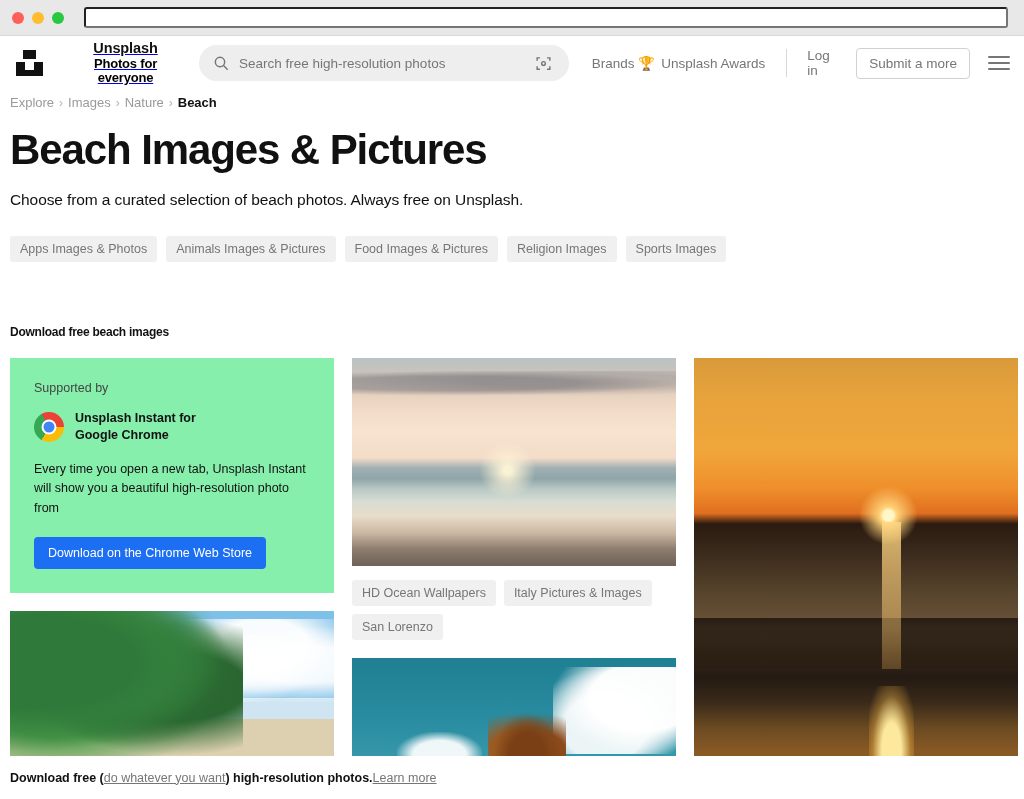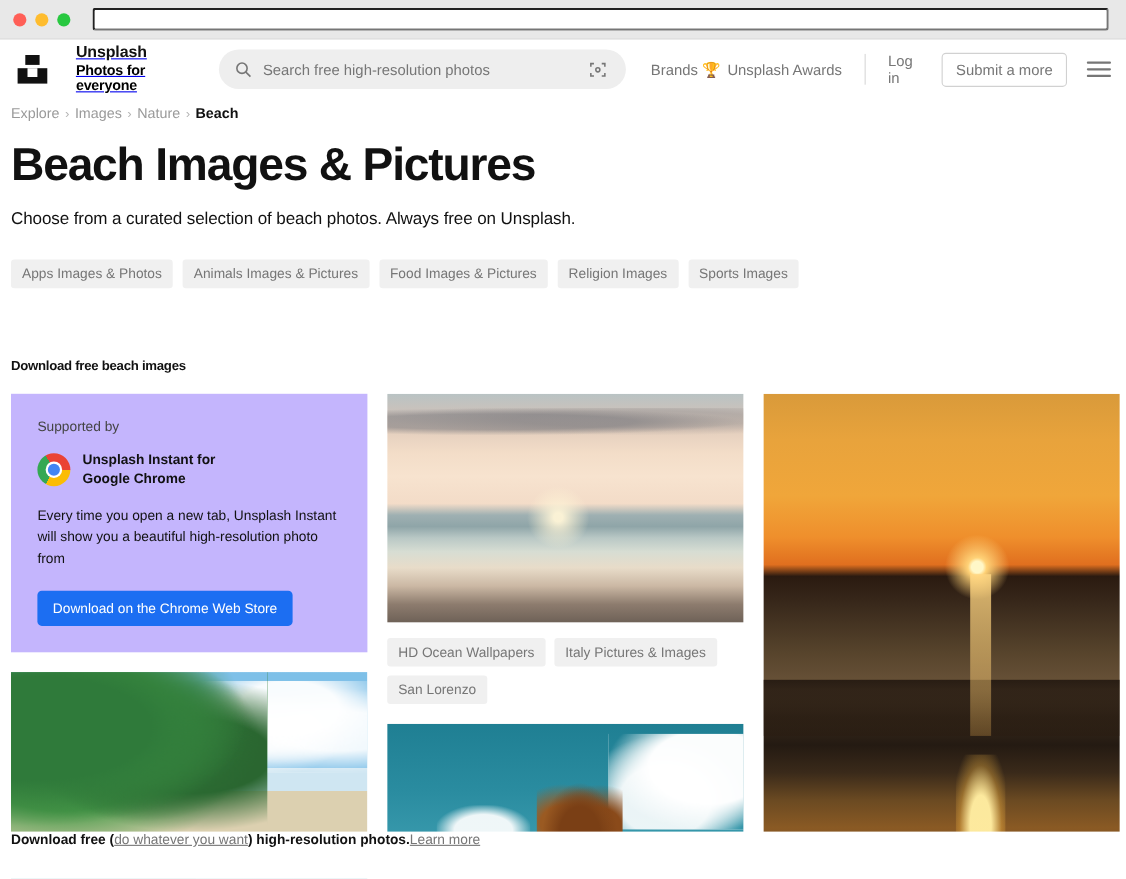--- a/index.html
+++ b/index.html
@@ -26,21 +26,21 @@
   }
 
   
   #page { background: #fff; height: 763px; position: relative; }
 
   
   #site-header {
     height: 54px; display: flex; align-items: center;
     padding: 0 14px 0 16px; gap: 0;
   }
-  #logo-block { display: flex; align-items: center; gap: 26px; }
+  #logo-block { display: flex; align-items: center; gap: 26px; text-align: center; }
   #logo-mark { width: 27px; height: 26px; position: relative; flex: none; }
   #logo-mark .cap {
     position: absolute; left: 7px; top: 0; width: 13px; height: 9px; background: #111;
   }
   #logo-mark .body {
     position: absolute; left: 0; top: 12px; width: 27px; height: 14px; background: #111;
   }
   #logo-mark .notch {
     position: absolute; left: 9px; top: 12px; width: 9px; height: 8px; background: #fff;
   }
@@ -114,21 +114,21 @@
     margin-top: 63px; letter-spacing: -0.25px;
   }
 
   
   #photo-grid {
     display: flex; gap: 18px; margin-top: 19px;
   }
   .grid-col { display: flex; flex-direction: column; gap: 18px; width: 324px; }
 
   #promo-card {
-    background: #c4b5fd; padding: 23px 24px 24px 24px; width: 324px;
+    background: #86efac; padding: 23px 24px 24px 24px; width: 324px;
   }
   #promo-supported { font-size: 12.5px; color: #444; }
   #promo-ext { display: flex; align-items: center; gap: 11px; margin-top: 15px; }
   #chrome-logo {
     width: 30px; height: 30px; border-radius: 50%; position: relative;
     flex: none; overflow: hidden;
     background:
       conic-gradient(from -30deg,
         #ea4335 0deg 120deg,
         #fbbc05 120deg 240deg,
@@ -247,21 +247,21 @@
     background: radial-gradient(ellipse at 50% 70%, rgba(255,236,160,0.98) 0 30%, rgba(255,190,70,0.35) 60%, rgba(255,180,60,0) 85%);
   }
   .ph-sunset-orange .wave {
     position:absolute; left:0; right:0; top:62%; height:12%;
     background: linear-gradient(to bottom, rgba(20,12,8,0.75), rgba(40,26,14,0.35));
   }
 
   
   #footer-bar {
     position: absolute; left: 0; right: 0; bottom: 0;
-    height: 43px; background: #fff; display: flex; align-items: flex-start;
+    height: 43px; background: #fff; display: flex; align-items: center;
     padding: 0 10px; font-size: 12.5px; color: #111;
   }
   #footer-bar a { color: #767676; text-decoration: underline; }
   #footer-bar .strong { font-weight: 700; }
 </style>
 </head>
 <body>
 
 <div id="browser-chrome">
   <div id="traffic-lights">

